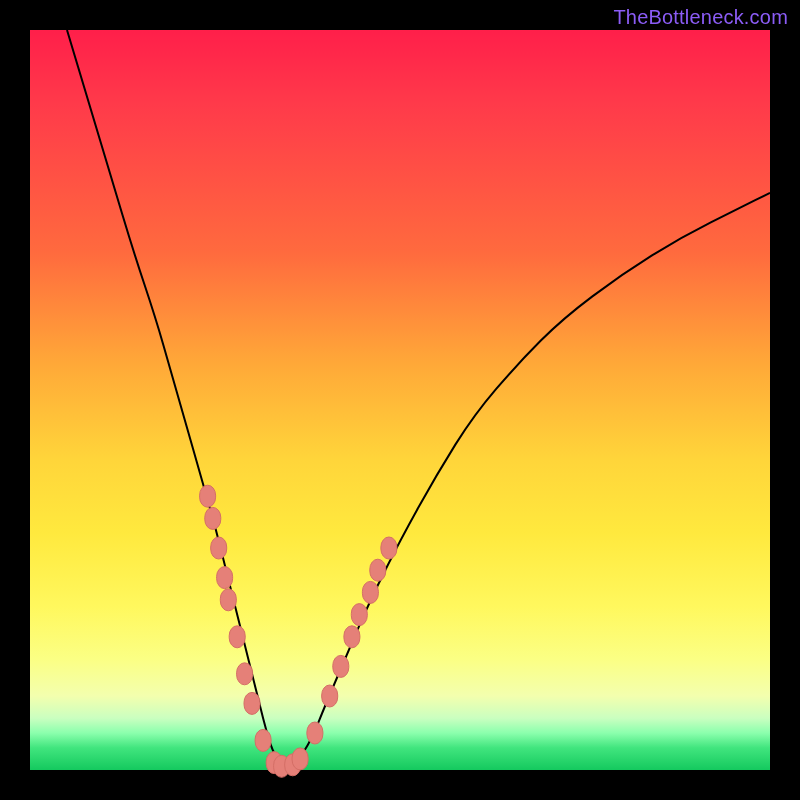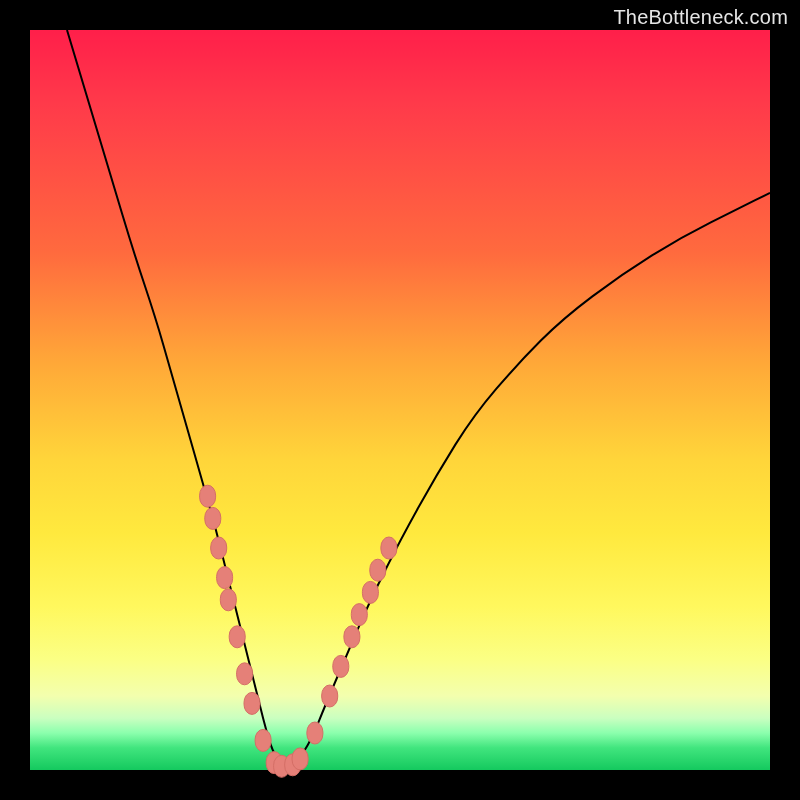--- a/index.html
+++ b/index.html
@@ -38,21 +38,21 @@
       #f3ffae 90%,
       #caffc0 93%,
       #8bffad 95%,
       #41e57e 97%,
       #14c95e 100%);
   }
   .watermark {
     position: absolute;
     top: 6px;
     right: 12px;
-    color: #e5e5e5;
+    color: #8b5cf6;
     font-size: 20px;
     font-weight: 400;
     letter-spacing: 0.2px;
   }
   svg.curve {
     position: absolute;
     top: 0;
     left: 0;
     width: 740px;
     height: 740px;

